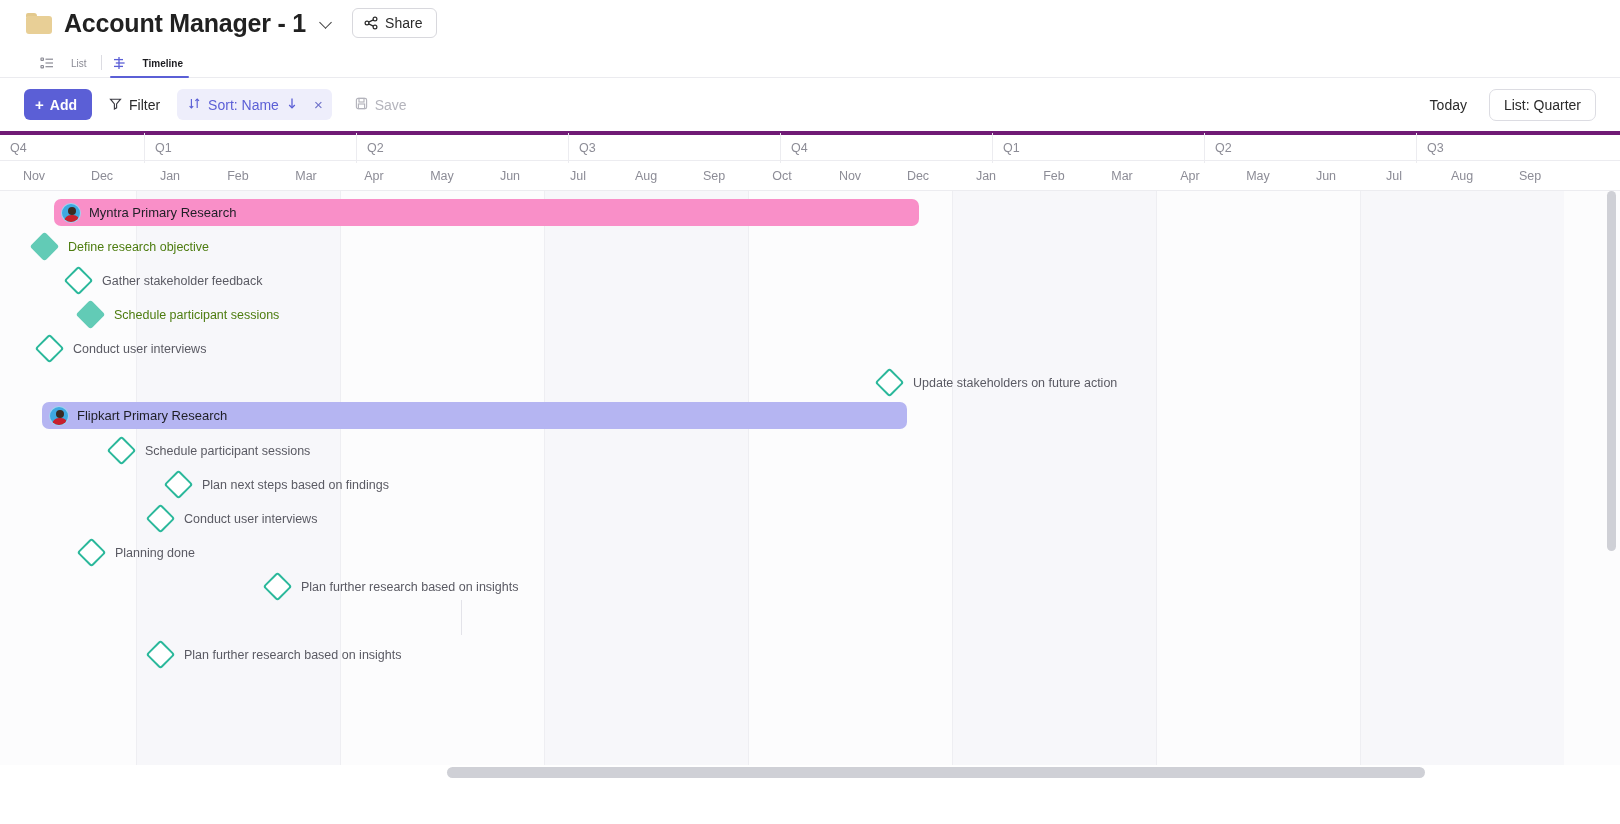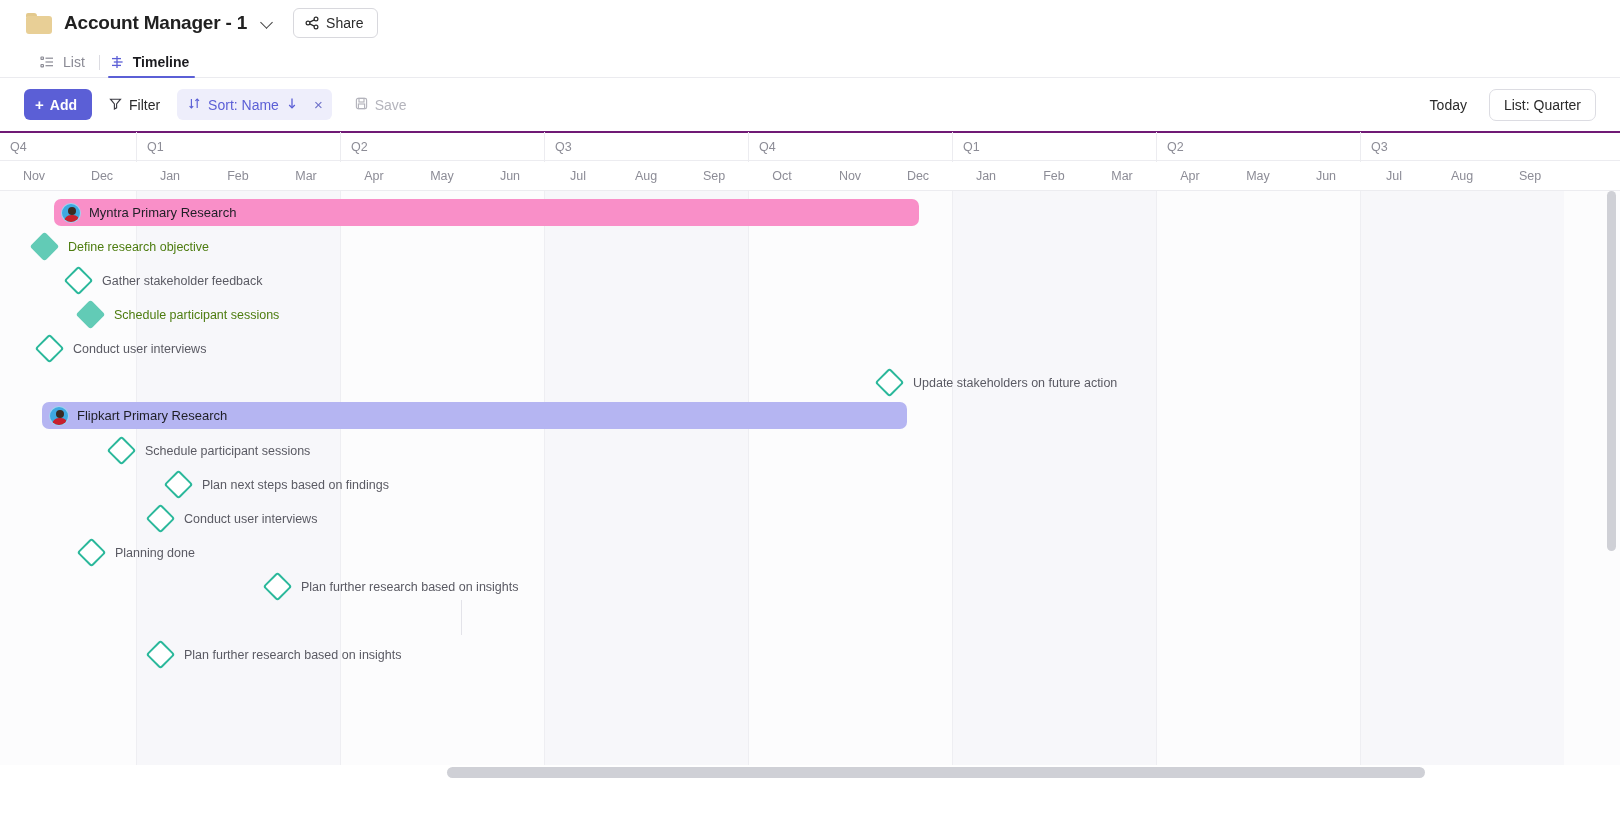--- a/index.html
+++ b/index.html
@@ -31,21 +31,21 @@
     border-radius: 2px 3px 0 0;
   }
   .folder-icon::after {
     content: "";
     position: absolute; left: 0; top: 3px;
     width: 26px; height: 18px;
     background: #e8cf96;
     border-radius: 2px 3px 3px 3px;
   }
   .doc-title {
-    font-size: 19px;
+    font-size: 25px;
     font-weight: bold;
     color: #212121;
     letter-spacing: -0.2px;
   }
   .chev-down {
     margin-left: 12px;
     width: 16px; height: 16px;
     position: relative;
     cursor: pointer;
   }
@@ -74,23 +74,23 @@
   
   .tabs {
     height: 32px;
     display: flex;
     align-items: flex-end;
     padding-left: 30px;
     gap: 0px;
     border-bottom: 1px solid #ebebef;
   }
   .tab {
-    display: flex; align-items: center; gap: 9px;
+    display: flex; align-items: center; gap: 17px;
     padding: 0 14px 7px 10px;
-    font-size: 14px;
+    font-size: 10px;
     color: #8a8a94;
     cursor: pointer;
     position: relative;
   }
   .tab.active { color: #1b1b1f; font-weight: bold; }
   .tab.active::after {
     content: "";
     position: absolute; left: 8px; right: 8px; bottom: -1px;
     height: 2.5px; background: #5b5fd6; border-radius: 2px;
   }
@@ -158,21 +158,21 @@
 
   
   .tl-wrap { position: relative; }
   .quarter-row, .month-row {
     display: flex;
     position: relative;
     border-bottom: 1px solid #ececf0;
     height: 30px;
     align-items: center;
   }
-  .quarter-row { border-top: 2px solid #701a75; }
+  .quarter-row { border-top: 4px solid #701a75; gap: 8px; }
   .q-cell, .m-cell {
     font-size: 12.5px;
     color: #8c8c96;
     flex: 0 0 auto;
     height: 30px;
     display: flex; align-items: center;
     padding-left: 10px;
   }
   .q-cell { border-left: 1px solid #ececf0; }
   .q-cell:first-child { border-left: none; }

